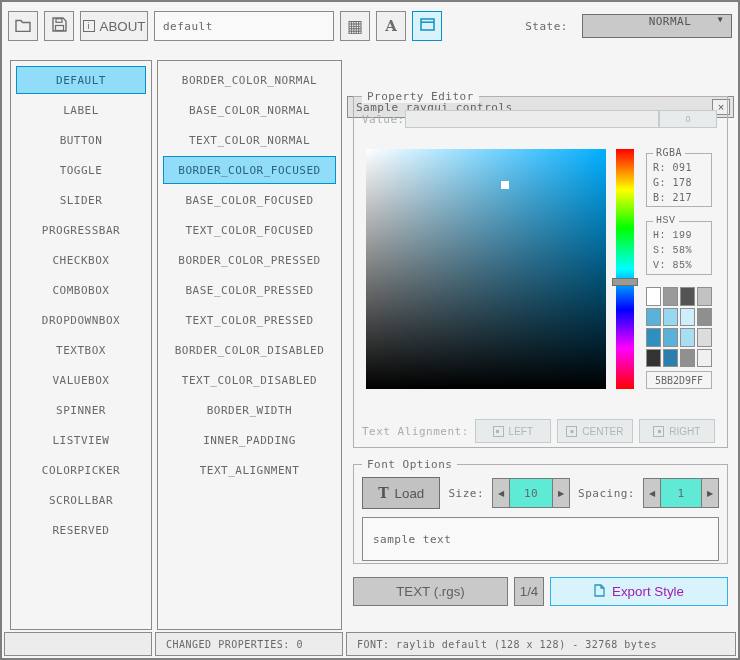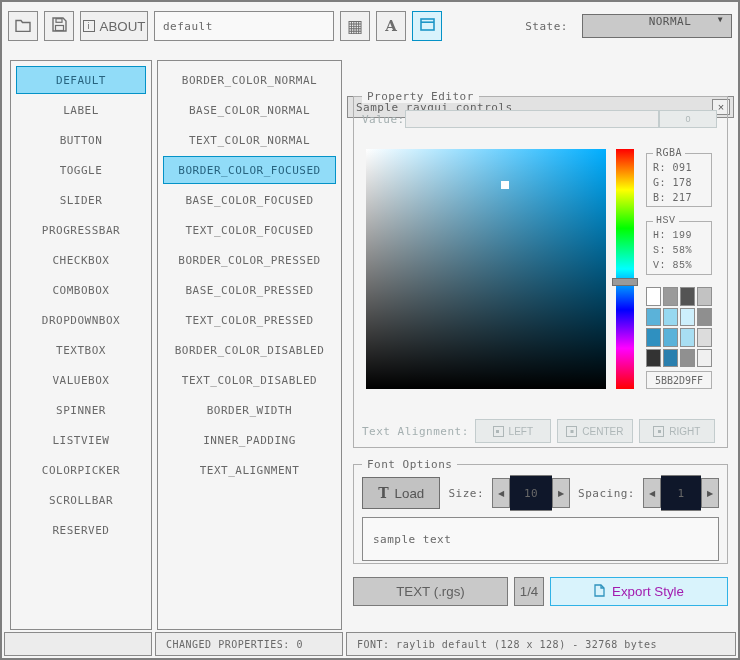--- a/index.html
+++ b/index.html
@@ -72,21 +72,21 @@
   .align-ico::after { content: ""; position: absolute; width: 3px; height: 3px; background: currentColor; top: 3px; }
   .ico-left::after { left: 2px; }
   .ico-center::after { left: 50%; transform: translateX(-50%); }
   .ico-right::after { right: 2px; }
 
   .fo-row { position: absolute; top: 12px; left: 8px; right: 8px; height: 32px; display: flex; align-items: center; gap: 8px; }
   .load-btn { width: 80px; height: 32px; border: 1px solid #6e6e6e; background: #c2c2c2; color: #555; display: flex; align-items: center; justify-content: center; gap: 6px; }
   .t-glyph { font-family: "DejaVu Serif", serif; font-size: 14px; font-weight: bold; }
   .spin { display: flex; align-items: center; height: 30px; }
   .spin-btn { width: 18px; height: 30px; border: 1px solid #7a7a7a; background: #c9c9c9; color: #555; display: flex; align-items: center; justify-content: center; font-size: 8px; }
-  .spin-val { height: 36px; border: 1px solid #7a7a7a; border-left: none; border-right: none; background: #0f172a; display: flex; align-items: center; justify-content: center; }
+  .spin-val { height: 30px; border: 1px solid #7a7a7a; border-left: none; border-right: none; background: #5eead4; display: flex; align-items: center; justify-content: center; }
   .size-val { width: 42px; }
   .spc-val { width: 40px; }
   .sample-input { position: absolute; top: 52px; left: 8px; right: 8px; height: 44px; border: 1px solid #8a8a8a; background: #f9f9f9; font: inherit; color: #686868; padding: 0 10px; letter-spacing: 0.5px; }
 
   .footer-row { position: absolute; top: 517px; left: 6px; right: 6px; height: 29px; display: flex; gap: 6px; }
   .gray-btn { border: 1px solid #7a7a7a; background: #c9c9c9; color: #5f5f5f; display: flex; align-items: center; justify-content: center; }
   .textrgs-btn { width: 155px; }
   .pages-btn { width: 30px; }
   .export-btn { flex: 1 1 auto; border: 1px solid #30b2e6; background: #d9f3fc; color: #a21caf; display: flex; align-items: center; justify-content: center; gap: 7px; }
 

